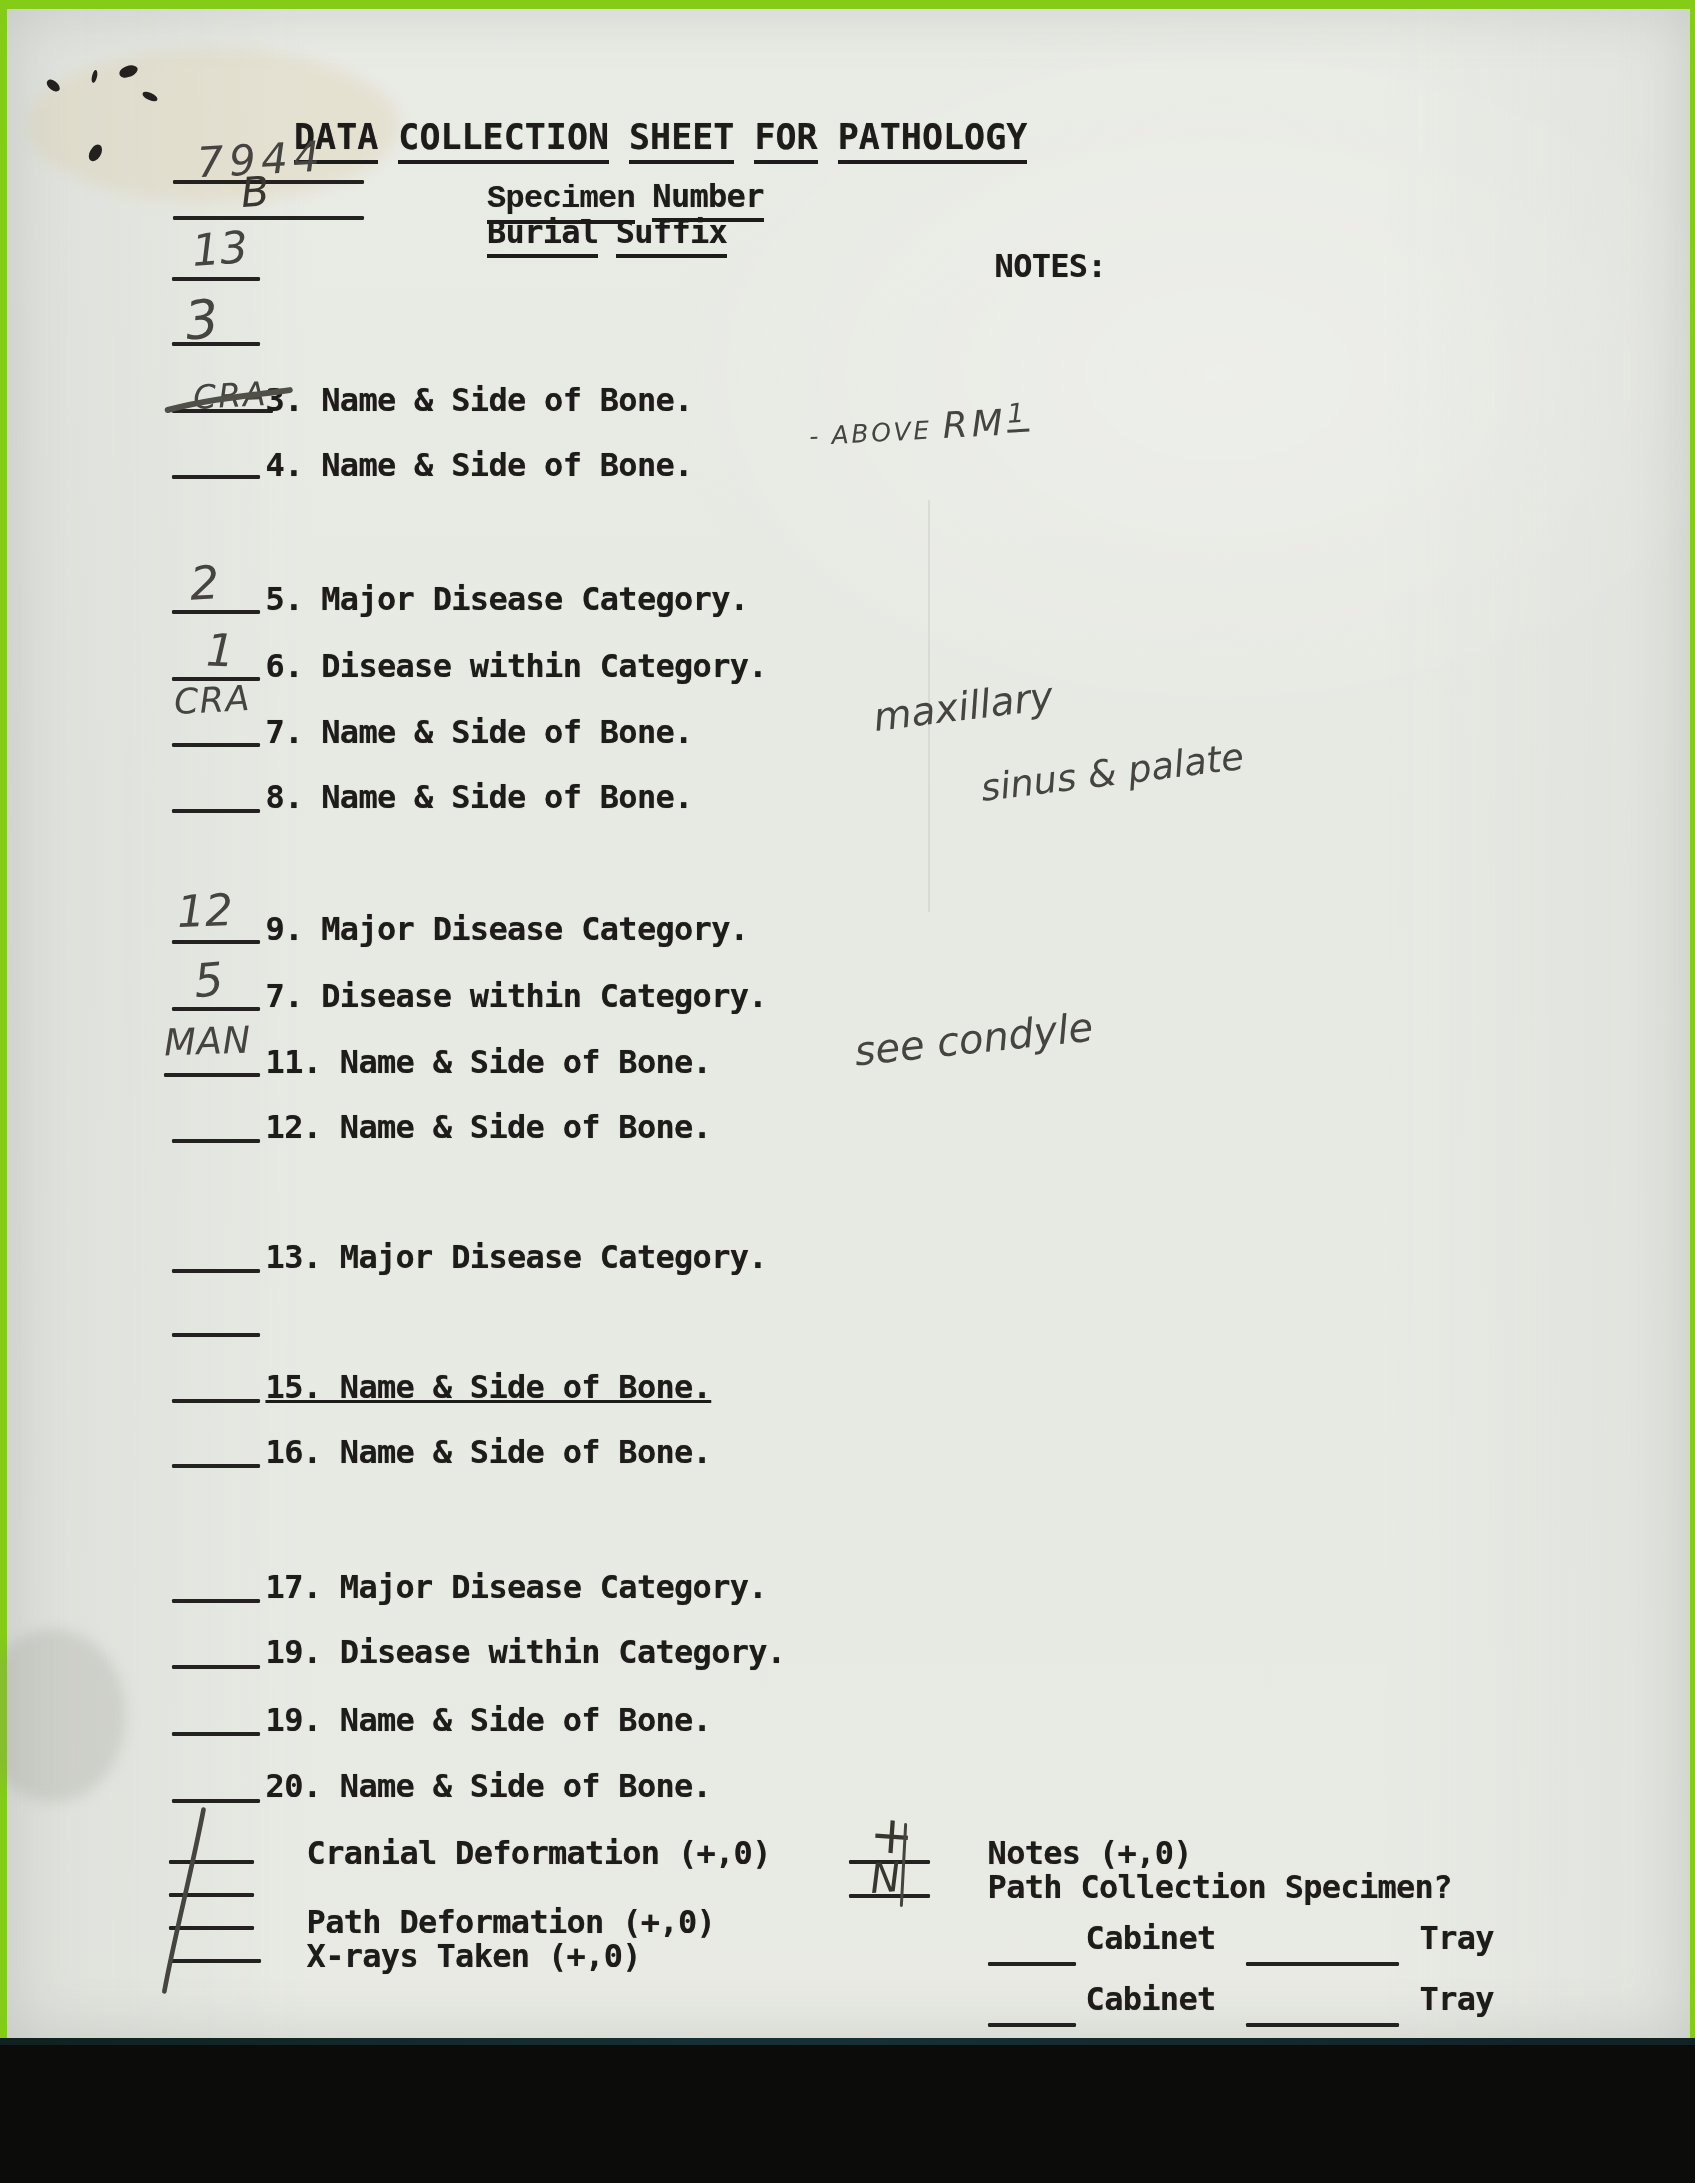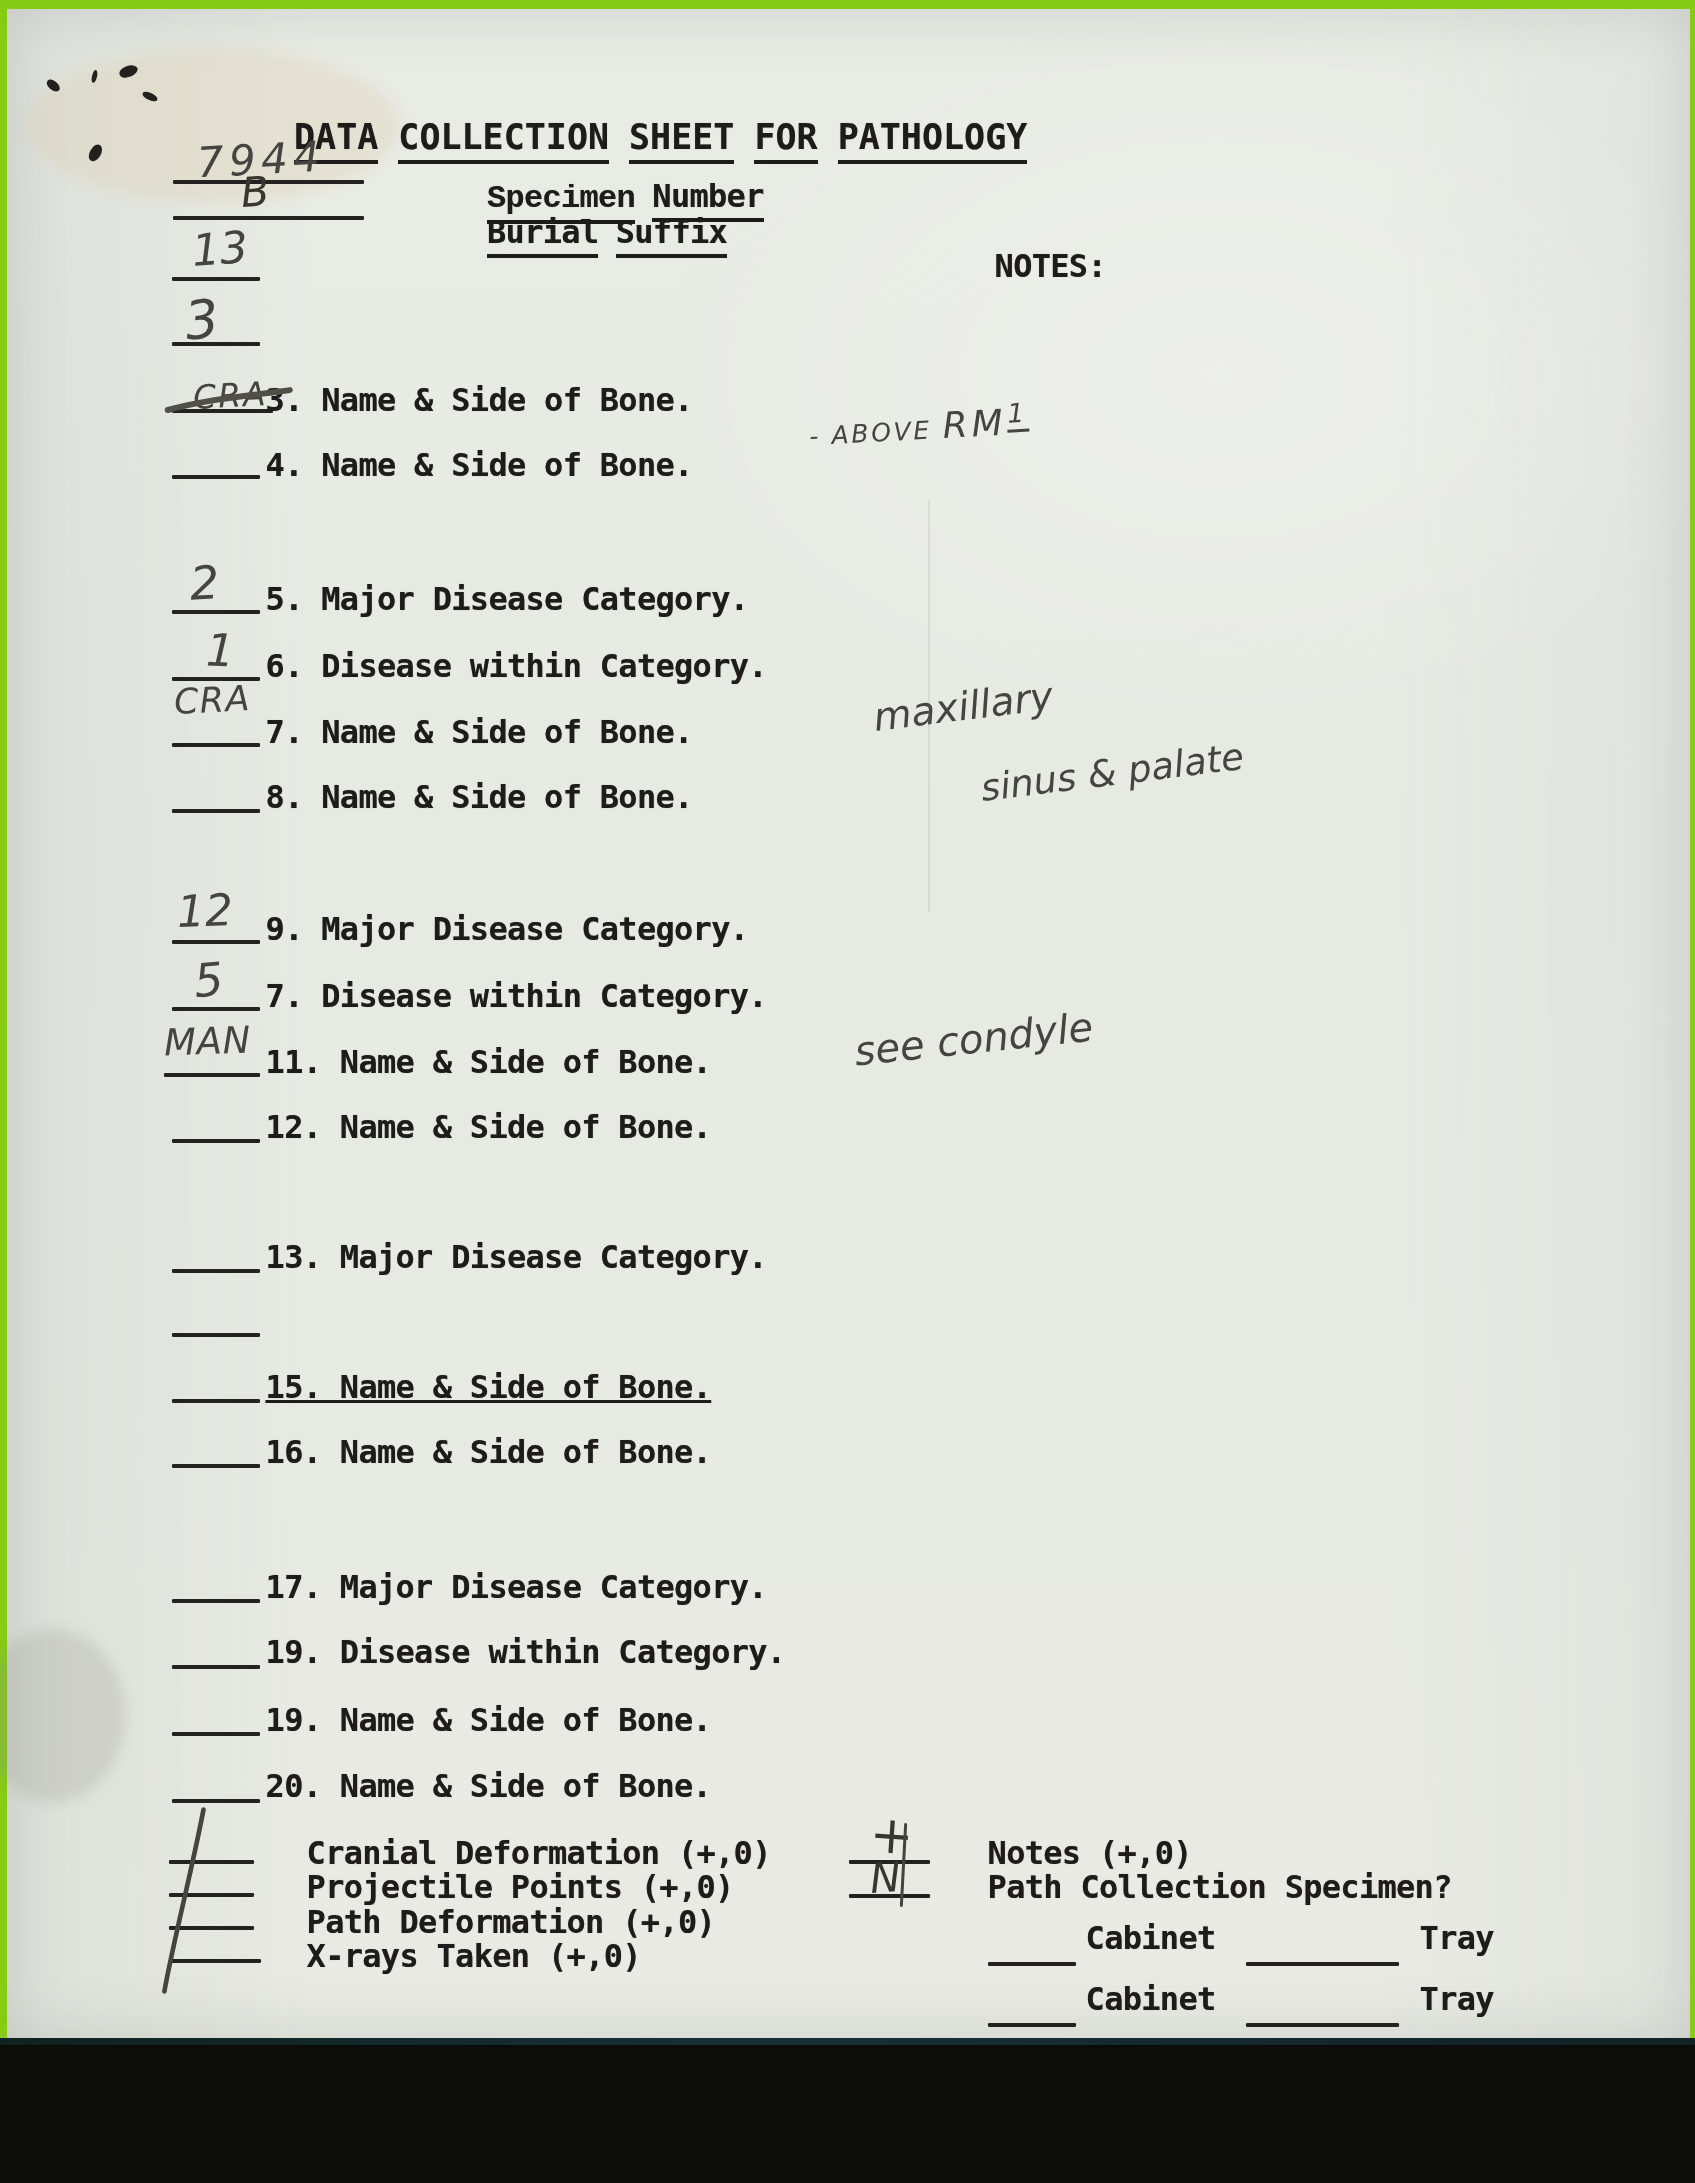--- a/index.html
+++ b/index.html
@@ -138,21 +138,20 @@
 
     <div class="bl" style="left:165px;top:1723px;width:88px;"></div>
     <div class="tw" style="left:259px;top:1694px;">19. Name &amp; Side of Bone.</div>
 
     <div class="bl" style="left:165px;top:1790px;width:88px;"></div>
     <div class="tw" style="left:259px;top:1760px;">20. Name &amp; Side of Bone.</div>
 
     <div class="bl" style="left:162px;top:1851px;width:85px;"></div>
     <div class="tw" style="left:300px;top:1827px;">Cranial Deformation (+,0)</div>
     <div class="bl" style="left:162px;top:1884px;width:85px;"></div>
-    <div class="tw" style="left:300px;top:1861px;">Projectile Points (+,0)</div>
     <div class="bl" style="left:162px;top:1917px;width:85px;"></div>
     <div class="tw" style="left:300px;top:1896px;">Path Deformation (+,0)</div>
     <div class="bl" style="left:162px;top:1950px;width:92px;"></div>
     <div class="tw" style="left:300px;top:1930px;">X-rays Taken (+,0)</div>
 
     <div class="bl" style="left:842px;top:1851px;width:81px;"></div>
     <div class="bl" style="left:842px;top:1885px;width:81px;"></div>
     <div class="hw hw-dark" style="left:863px;top:1800px;font-size:52px;transform:rotate(4deg);">+</div>
     <div class="hw hw-dark" style="left:863px;top:1849px;font-size:41px;transform:rotate(-4deg);">N</div>
     <div class="vstroke" style="left:895px;top:1814px;height:84px;transform:rotate(3deg);"></div>

